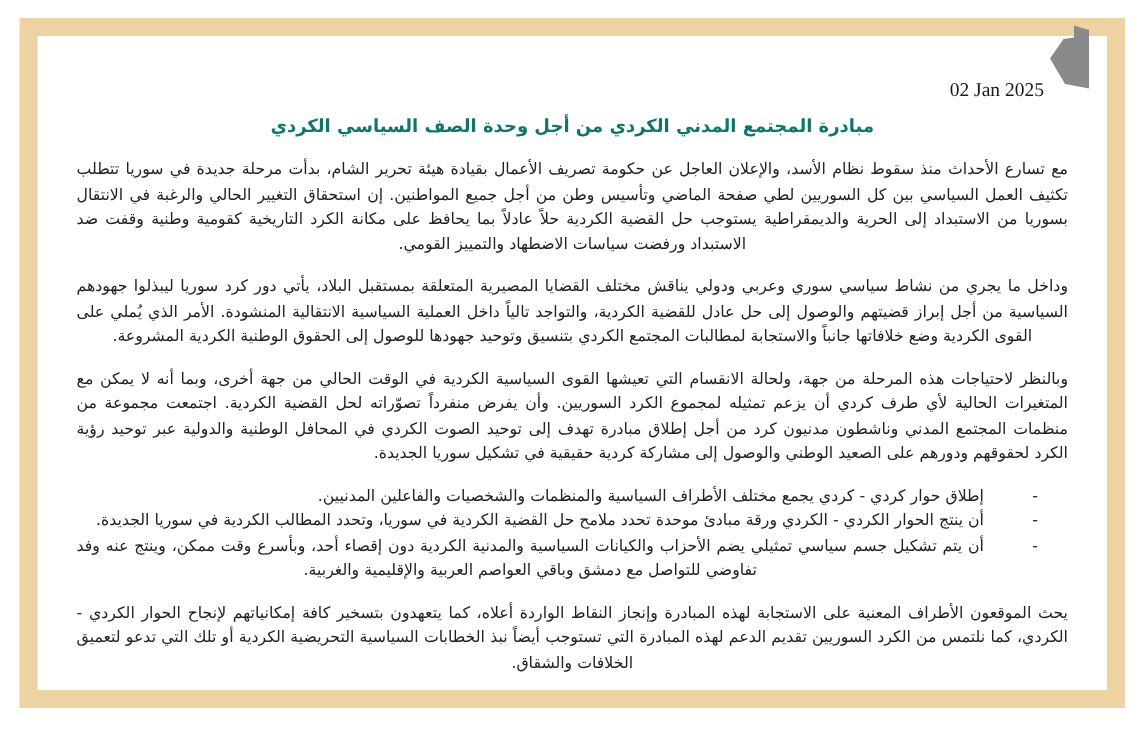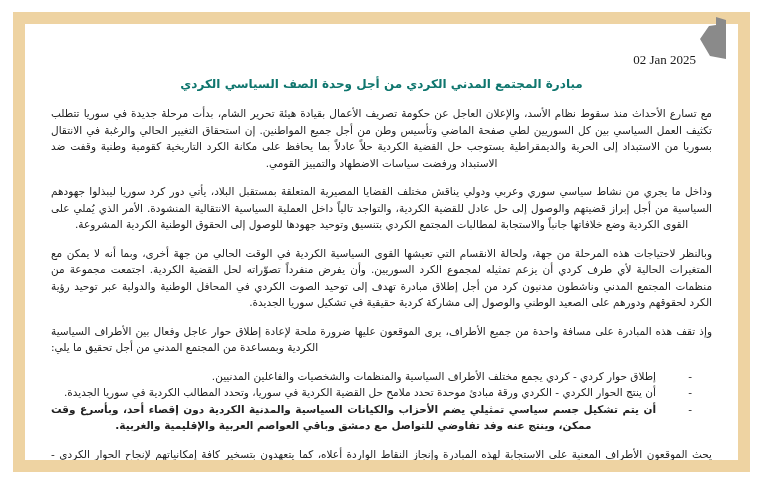--- a/index.html
+++ b/index.html
@@ -96,21 +96,20 @@
     text-align: right;
     padding-left: 12px;
     box-sizing: content-box;
   }
   .list-item .item-text {
     flex: 1 1 auto;
   }
   .list-item .item-text.wrap-just {
     text-align: justify;
     text-align-last: center;
-    font-weight: bold;
   }
 </style>
 </head>
 <body>
 
 <div class="canvas">
 
   <div class="page-frame"></div>
 
   <div class="corner-shape">
@@ -124,21 +123,20 @@
     <div class="date-row">02 Jan 2025</div>
 
     <div class="doc-title">مبادرة المجتمع المدني الكردي من أجل وحدة الصف السياسي الكردي</div>
 
     <p class="para last-center">مع تسارع الأحداث منذ سقوط نظام الأسد، والإعلان العاجل عن حكومة تصريف الأعمال بقيادة هيئة تحرير الشام، بدأت مرحلة جديدة في سوريا تتطلب تكثيف العمل السياسي بين كل السوريين لطي صفحة الماضي وتأسيس وطن من أجل جميع المواطنين. إن استحقاق التغيير الحالي والرغبة في الانتقال بسوريا من الاستبداد إلى الحرية والديمقراطية يستوجب حل القضية الكردية حلاً عادلاً بما يحافظ على مكانة الكرد التاريخية كقومية وطنية وقفت ضد الاستبداد ورفضت سياسات الاضطهاد والتمييز القومي.</p>
 
     <p class="para last-center">وداخل ما يجري من نشاط سياسي سوري وعربي ودولي يناقش مختلف القضايا المصيرية المتعلقة بمستقبل البلاد، يأتي دور كرد سوريا ليبذلوا جهودهم السياسية من أجل إبراز قضيتهم والوصول إلى حل عادل للقضية الكردية، والتواجد تالياً داخل العملية السياسية الانتقالية المنشودة. الأمر الذي يُملي على القوى الكردية وضع خلافاتها جانباً والاستجابة لمطالبات المجتمع الكردي بتنسيق وتوحيد جهودها للوصول إلى الحقوق الوطنية الكردية المشروعة.</p>
 
     <p class="para last-right">وبالنظر لاحتياجات هذه المرحلة من جهة، ولحالة الانقسام التي تعيشها القوى السياسية الكردية في الوقت الحالي من جهة أخرى، وبما أنه لا يمكن مع المتغيرات الحالية لأي طرف كردي أن يزعم تمثيله لمجموع الكرد السوريين. وأن يفرض منفرداً تصوّراته لحل القضية الكردية. اجتمعت مجموعة من منظمات المجتمع المدني وناشطون مدنيون كرد من أجل إطلاق مبادرة تهدف إلى توحيد الصوت الكردي في المحافل الوطنية والدولية عبر توحيد رؤية الكرد لحقوقهم ودورهم على الصعيد الوطني والوصول إلى مشاركة كردية حقيقية في تشكيل سوريا الجديدة.</p>
 
-    <p class="para last-left">وإذ تقف هذه المبادرة على مسافة واحدة من جميع الأطراف، يرى الموقعون عليها ضرورة ملحة لإعادة إطلاق حوار عاجل وفعال بين الأطراف السياسية الكردية وبمساعدة من المجتمع المدني من أجل تحقيق ما يلي:</p>
 
     <div class="bullet-list">
       <div class="list-item">
         <span class="dash">-</span>
         <span class="item-text">إطلاق حوار كردي - كردي يجمع مختلف الأطراف السياسية والمنظمات والشخصيات والفاعلين المدنيين.</span>
       </div>
       <div class="list-item">
         <span class="dash">-</span>
         <span class="item-text">أن ينتج الحوار الكردي - الكردي ورقة مبادئ موحدة تحدد ملامح حل القضية الكردية في سوريا، وتحدد المطالب الكردية في سوريا الجديدة.</span>
       </div>

